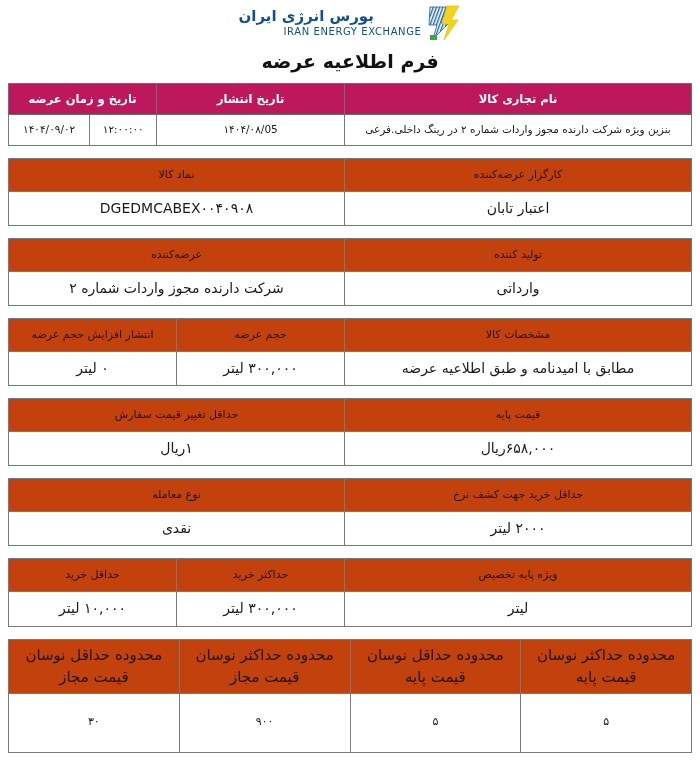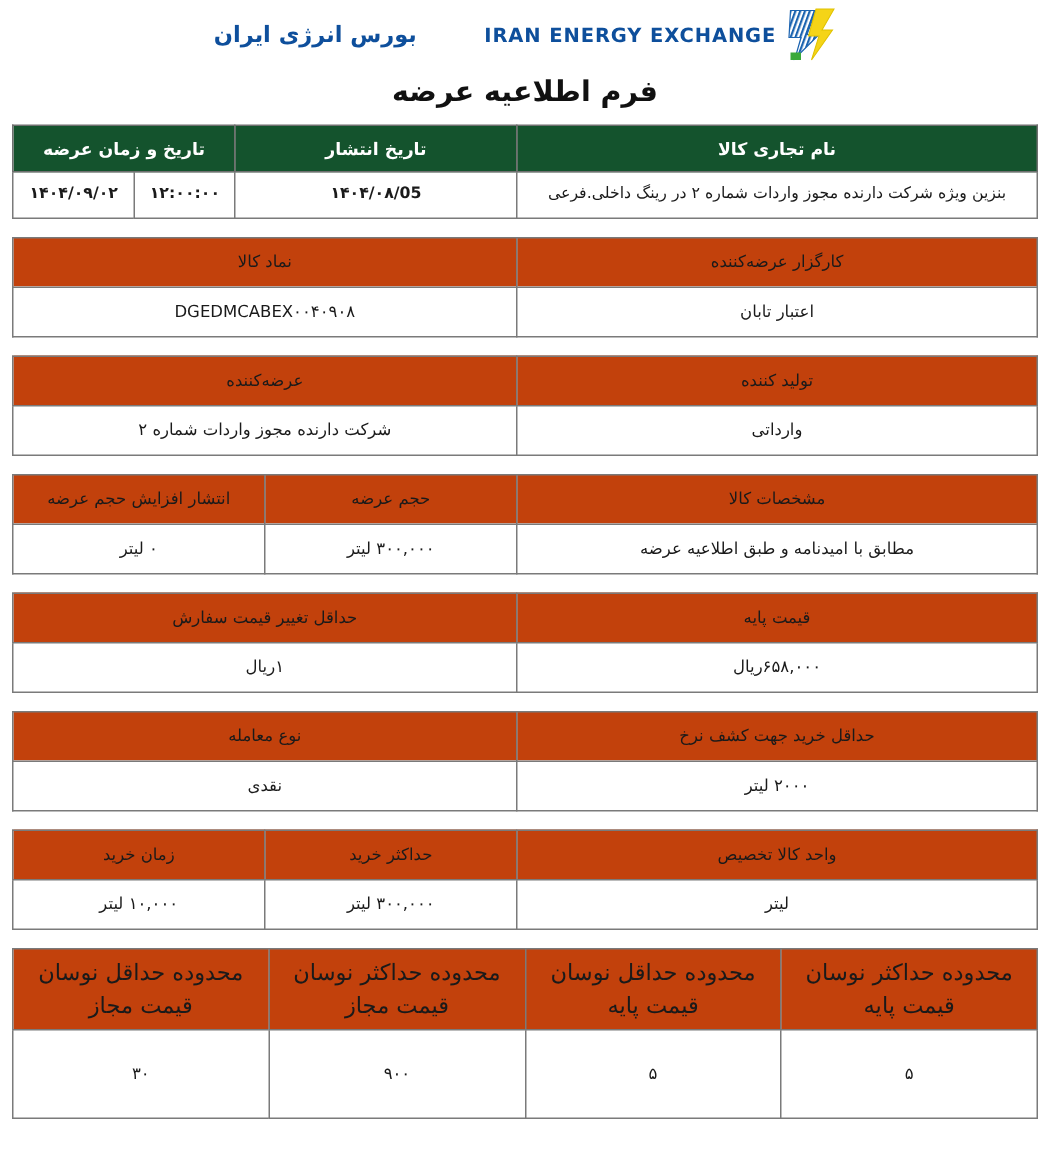--- a/index.html
+++ b/index.html
@@ -25,35 +25,35 @@
     justify-content: center;
     direction: ltr;
   }
   .logo {
     display: flex;
     align-items: center;
     gap: 6px;
   }
   .logo-text {
     display: flex;
-    flex-direction: row;
-    align-items: center;
+    flex-direction: column;
+    align-items: flex-start;
     line-height: 1;
   }
   .logo-fa {
     font-size: 15px;
     font-weight: bold;
     color: #0e4f9c;
     font-family: "DejaVu Sans", sans-serif;
     letter-spacing: 0px;
     direction: rtl;
   }
   .logo-en {
-    font-size: 13px;
-    font-weight: bold;
+    font-size: 10px;
+    font-weight: normal;
     color: #0e4f9c;
     letter-spacing: 0.6px;
     margin-top: 3px;
     direction: ltr;
     margin-left: 45px;
   }
   .logo-mark {
     width: 34px;
     height: 36px;
     position: relative;
@@ -90,21 +90,21 @@
     border: 1px solid #7a7a7a;
     text-align: center;
     vertical-align: middle;
     padding: 5px 4px;
     line-height: 1.65;
     word-wrap: break-word;
   }
 
   
   table.sheet.blue th {
-    background: #14532d;
+    background: #be185d;
     color: #ffffff;
     font-weight: bold;
     font-size: 11.5px;
     border-color: #1b4empty;
     border: 1px solid #6f6f6f;
     height: 20px;
     padding: 5px 4px;
   }
   table.sheet.blue td {
     background: #ffffff;
@@ -123,36 +123,36 @@
   table.sheet.gray th {
     background: #c2410c;
     color: #1a1a1a;
     font-weight: normal;
     font-size: 11px;
     height: 22px;
   }
   table.sheet.gray td {
     background: #ffffff;
     color: #1a1a1a;
-    font-size: 11px;
+    font-size: 14px;
     height: 22px;
   }
 
   
   table.sheet.tight th {
     font-size: 15px;
     padding: 4px 2px;
     line-height: 1.5;
   }
   table.sheet.tight td {
     font-size: 11px;
     padding: 18px 2px;
   }
 
-  .num { font-size: 11px; font-weight: bold; }
+  .num { font-size: 11px; }
 </style>
 </head>
 <body>
 
 <div class="logo-bar">
   <div class="logo">
     <div class="logo-text">
       <div class="logo-fa">بورس انرژی ایران</div>
       <div class="logo-en">IRAN ENERGY EXCHANGE</div>
     </div>
@@ -299,23 +299,23 @@
   </table>
 
   <table class="sheet gray">
     <colgroup>
         <col style="width:50.8%">
         <col style="width:24.6%">
         <col style="width:24.6%">
       </colgroup>
     <thead>
       <tr>
-        <th>واحد کالا تخصیص</th>
+        <th>ویژه پایه تخصیص</th>
         <th>حداکثر خرید</th>
-        <th>زمان خرید</th>
+        <th>حداقل خرید</th>
       </tr>
     </thead>
     <tbody>
       <tr>
         <td>لیتر</td>
         <td>۳۰۰,۰۰۰ لیتر</td>
         <td>۱۰,۰۰۰ لیتر</td>
       </tr>
     </tbody>
   </table>

